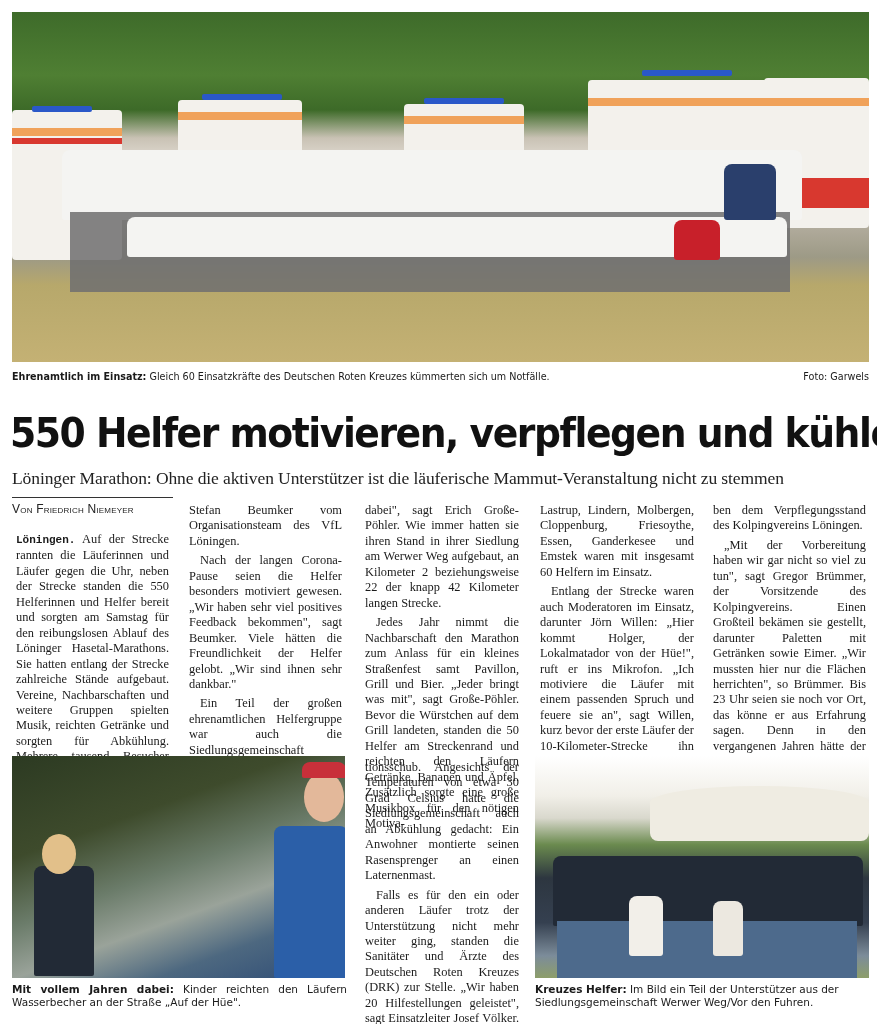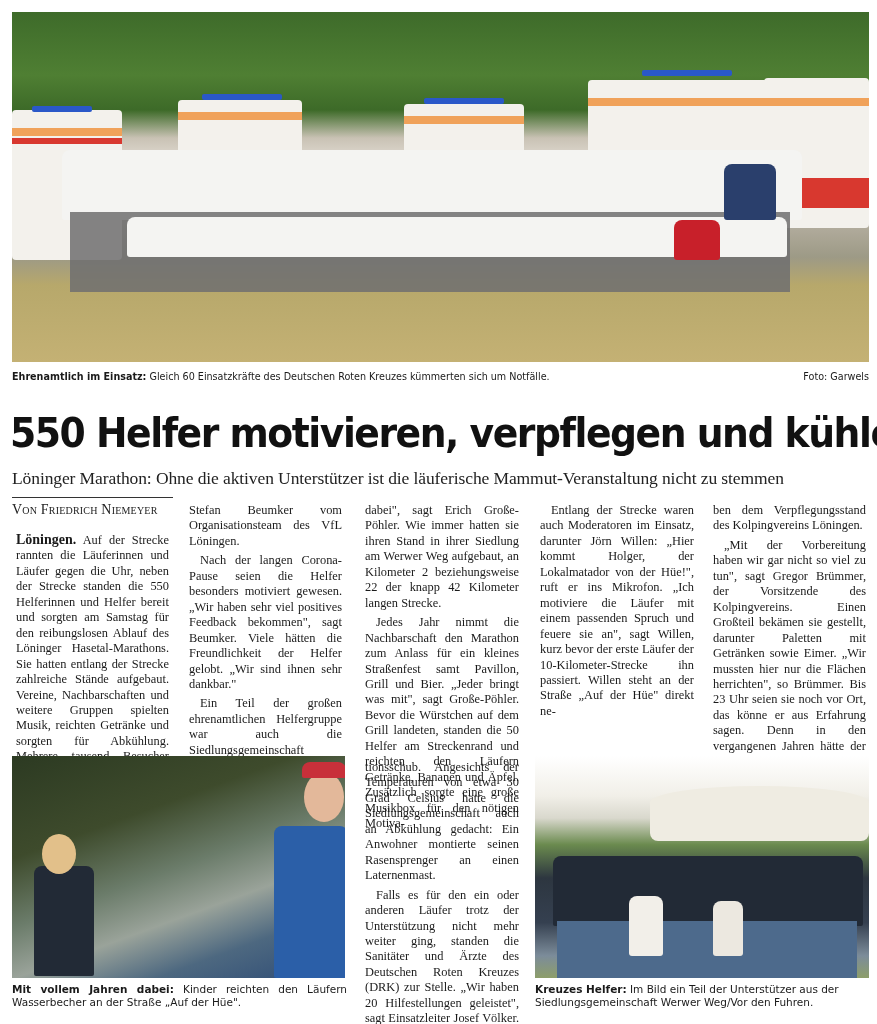--- a/index.html
+++ b/index.html
@@ -27,26 +27,26 @@
   .cap-main { left:12px; top:370px; width:857px; font-size:9.6px; }
   .cap-main .credit { position:absolute; right:0; top:0; }
   .cap-left { left:12px; top:983px; width:335px; text-align:justify; }
   .cap-right { left:535px; top:983px; width:334px; }
   .credit-inline { float:right;margin-top:32px; }
 
   .headline { position:absolute; left:10px; top:408px; width:860px; font-family:"DejaVu Sans", sans-serif; font-weight:bold; font-size:41px; letter-spacing:-1.6px; line-height:50px; color:#111; transform:scaleX(0.92); transform-origin:left; white-space:nowrap; }
   .subhead { position:absolute; left:12px; top:467px; width:860px; font-family:"Liberation Serif", serif; font-size:17.5px; line-height:22px; color:#222; white-space:nowrap; letter-spacing:-0.1px; }
 
   .rule { position:absolute; left:12px; top:497px; width:161px; height:1px; background:#333; }
-  .byline { position:absolute; left:12px; top:502px; font-family:Liberation Serif, serif; font-size:14px; font-variant:small-caps; letter-spacing:0.2px; color:#222; }
+  .byline { position:absolute; left:12px; top:502px; font-family:Liberation Sans, sans-serif; font-size:12px; font-variant:small-caps; letter-spacing:0.2px; color:#222; }
 
   .col { position:absolute; font-family:"Liberation Serif", serif; font-size:12.4px; line-height:15.45px; text-align:justify; hyphens:manual; color:#1a1a1a; }
   .col p { margin:4px; text-indent:11px; }
   .col p.noindent { text-indent:0; }
-  .col .dateline { font-family:Liberation Serif, serif; font-weight:bold; font-size:14px; }
+  .col .dateline { font-family:Liberation Mono, monospace; font-weight:bold; font-size:11px; }
   .c1 { left:12px; top:528px; width:161px; }
   .c2 { left:185px; top:499px; width:161px; }
   .c3 { left:361px; top:499px; width:162px; }
   .c3b { left:361px; top:756px; width:162px; }
   .c4 { left:536px; top:499px; width:162px; }
   .c5 { left:709px; top:499px; width:161px; }
 </style>
 </head>
 <body>
 
@@ -102,20 +102,21 @@
 <div class="col c3">
   <p class="noindent">dabei", sagt Erich Große-Pöhler. Wie immer hatten sie ihren Stand in ihrer Siedlung am Werwer Weg aufgebaut, an Kilometer 2 beziehungsweise 22 der knapp 42 Kilometer langen Strecke.</p>
   <p>Jedes Jahr nimmt die Nachbarschaft den Marathon zum Anlass für ein kleines Straßenfest samt Pavillon, Grill und Bier. „Jeder bringt was mit", sagt Große-Pöhler. Bevor die Würstchen auf dem Grill landeten, standen die 50 Helfer am Streckenrand und reichten den Läufern Getränke, Bananen und Äpfel. Zusätzlich sorgte eine große Musikbox für den nötigen Motiva-</p>
 </div>
 <div class="col c3b">
   <p class="noindent">tionsschub. Angesichts der Temperaturen von etwa 30 Grad Celsius hatte die Siedlungsgemeinschaft auch an Abkühlung gedacht: Ein Anwohner montierte seinen Rasensprenger an einen Laternenmast.</p>
   <p>Falls es für den ein oder anderen Läufer trotz der Unterstützung nicht mehr weiter ging, standen die Sanitäter und Ärzte des Deutschen Roten Kreuzes (DRK) zur Stelle. „Wir haben 20 Hilfestellungen geleistet", sagt Einsatzleiter Josef Völker. Entlang der Strecke hätten alle 2 Kilometer Teams bereit gestanden. Die Bereitschaften Löningen,</p>
 </div>
 
 <div class="col c4">
+  <p class="noindent">Lastrup, Lindern, Molbergen, Cloppenburg, Friesoythe, Essen, Ganderkesee und Emstek waren mit insgesamt 60 Helfern im Einsatz.</p>
   <p>Entlang der Strecke waren auch Moderatoren im Einsatz, darunter Jörn Willen: „Hier kommt Holger, der Lokalmatador von der Hüe!", ruft er ins Mikrofon. „Ich motiviere die Läufer mit einem passenden Spruch und feuere sie an", sagt Willen, kurz bevor der erste Läufer der 10-Kilometer-Strecke ihn passiert. Willen steht an der Straße „Auf der Hüe" direkt ne-</p>
 </div>
 
 <div class="col c5">
   <p class="noindent">ben dem Verpflegungsstand des Kolpingvereins Löningen.</p>
   <p>„Mit der Vorbereitung haben wir gar nicht so viel zu tun", sagt Gregor Brümmer, der Vorsitzende des Kolpingvereins. Einen Großteil bekämen sie gestellt, darunter Paletten mit Getränken sowie Eimer. „Wir mussten hier nur die Flächen herrichten", so Brümmer. Bis 23 Uhr seien sie noch vor Ort, das könne er aus Erfahrung sagen. Denn in den vergangenen Jahren hätte der letzte Marathonläufer erst am späten Abend den Stand passiert.</p>
 </div>
 
 <div class="photo photo-left">
   <div class="shirt-dark" style="left:22px;top:110px;width:60px;height:110px;"></div>

